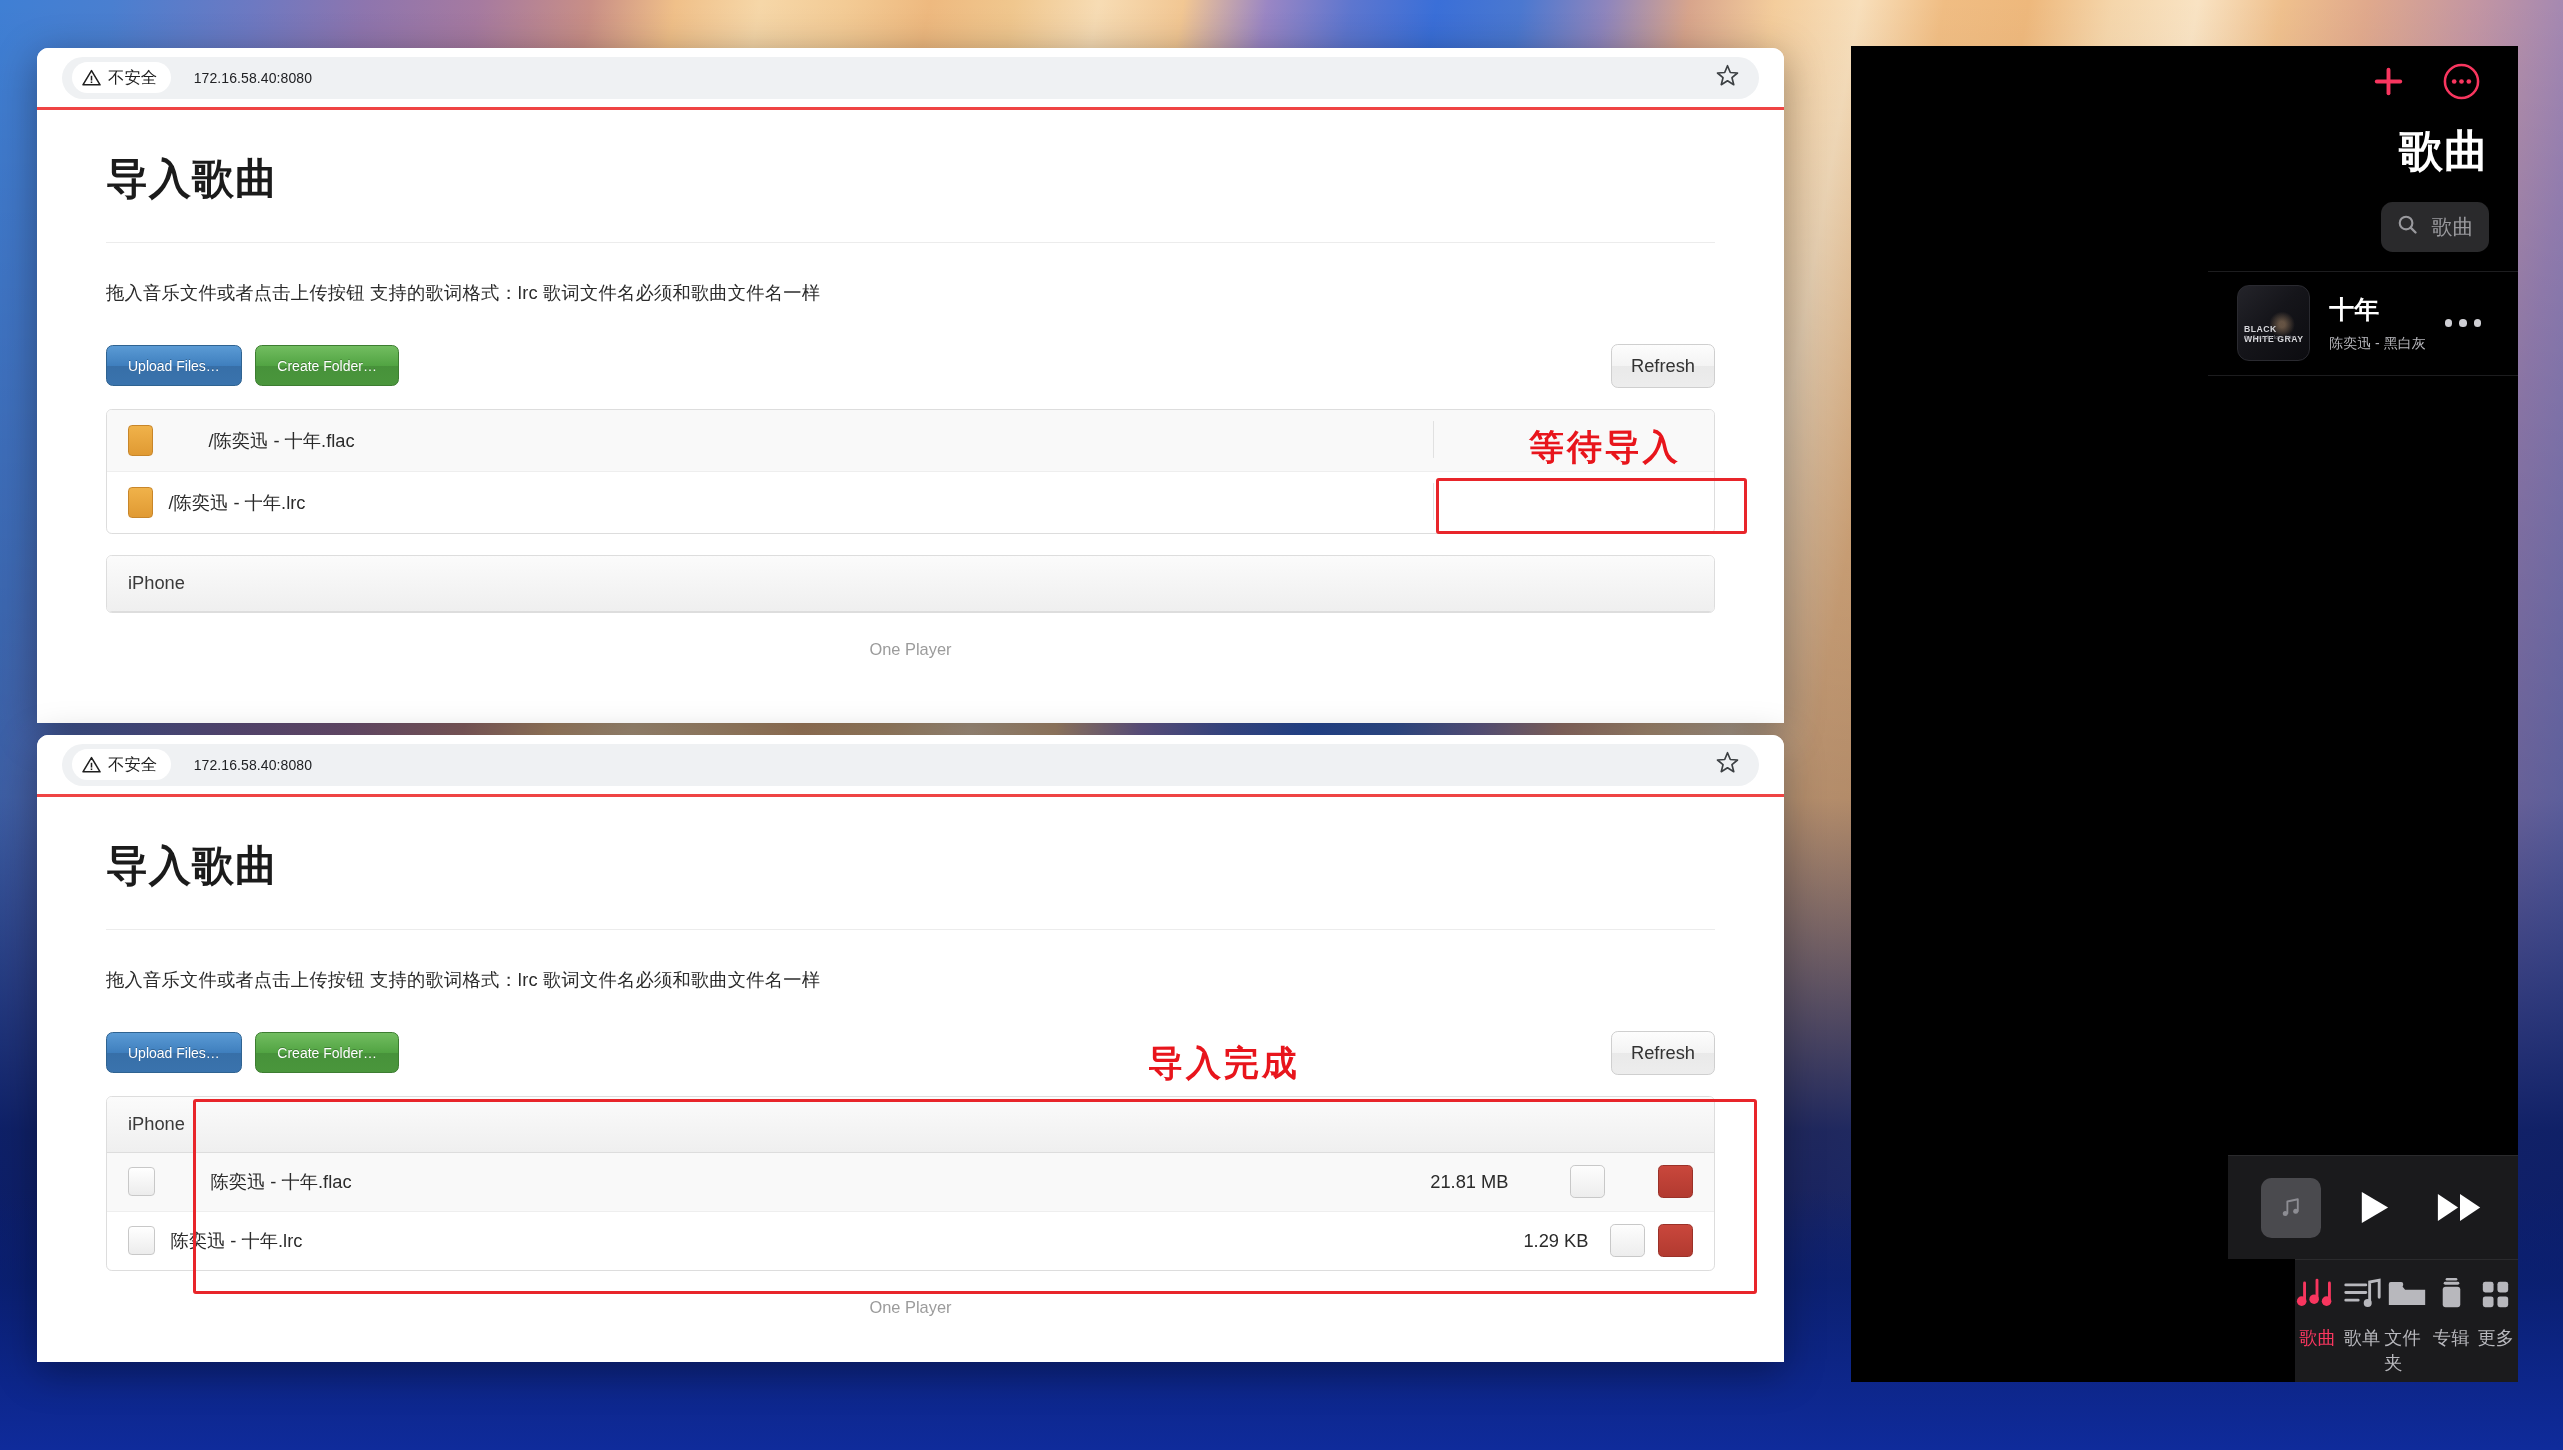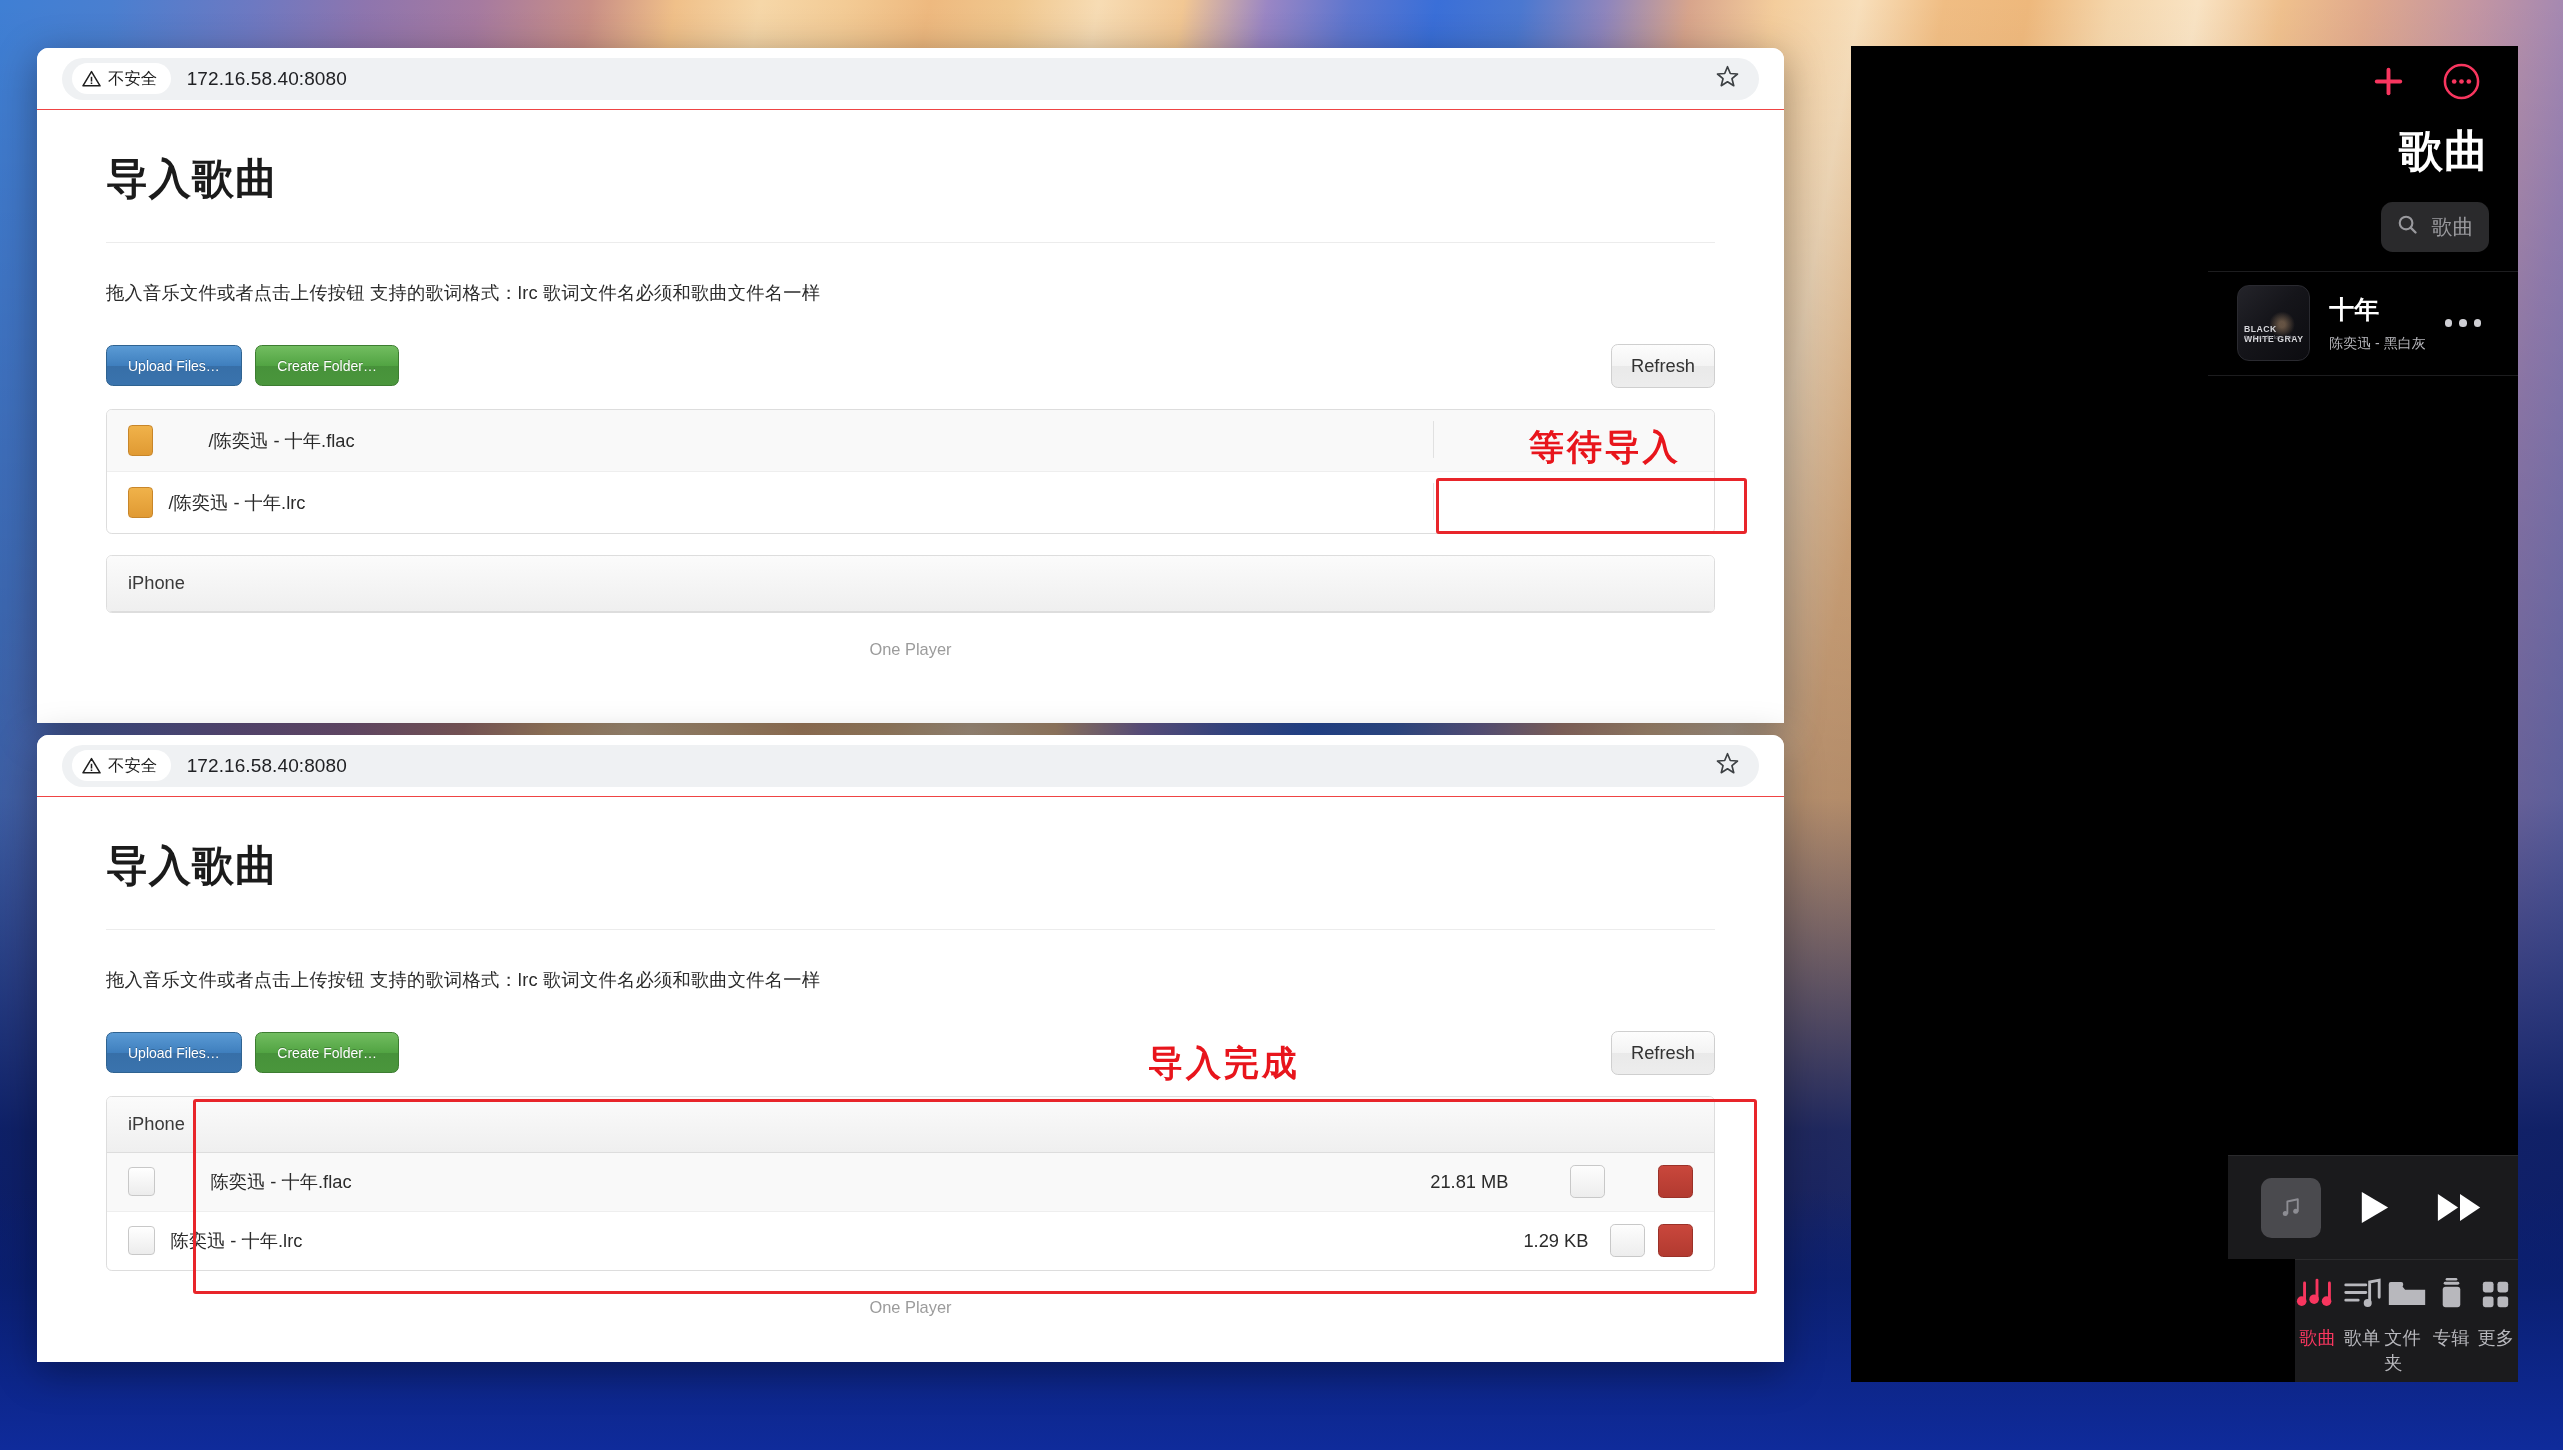--- a/index.html
+++ b/index.html
@@ -62,43 +62,43 @@
     overflow: hidden;
   }
   #browser-back { left: 37px; top: 48px; width: 1747px; height: 675px; z-index: 2; }
   #browser-front { left: 37px; top: 735px; width: 1747px; height: 627px; z-index: 3; }
 
   .chrome-toolbar {
     height: 62px;
     background: #ffffff;
     display: flex; align-items: center;
     padding: 0 25px;
-    border-bottom: 1px solid #ef4444;
+    border-bottom: 3px solid #ef4444;
   }
   .omnibox {
     flex: 1;
     height: 42px;
     background: #eff1f3;
     border-radius: 21px;
     display: flex; align-items: center;
     padding: 0 13.5px 0 9.6px;
   }
   .notsecure {
     display: inline-flex; align-items: center; gap: 6.8px;
     background: #ffffff;
     border-radius: 15.4px;
     padding: 4.8px 13.5px 4.8px 10.6px;
     font-size: 16.4px;
     color: #1f1f1f;
     white-space: nowrap;
   }
   .warn-tri { display: block; }
   .omnibox-url {
-    margin-left: 16px;
-    font-size: 19px;
+    margin-left: 23px;
+    font-size: 14px;
     color: #202124;
     letter-spacing: 0.1px;
     white-space: nowrap;
   }
   .omnibox-spacer { flex: 1; }
   .star-icon { margin-right: 5.8px; display: block; }
 
   
   .page {
     padding: 41px 69px 0 69px;

